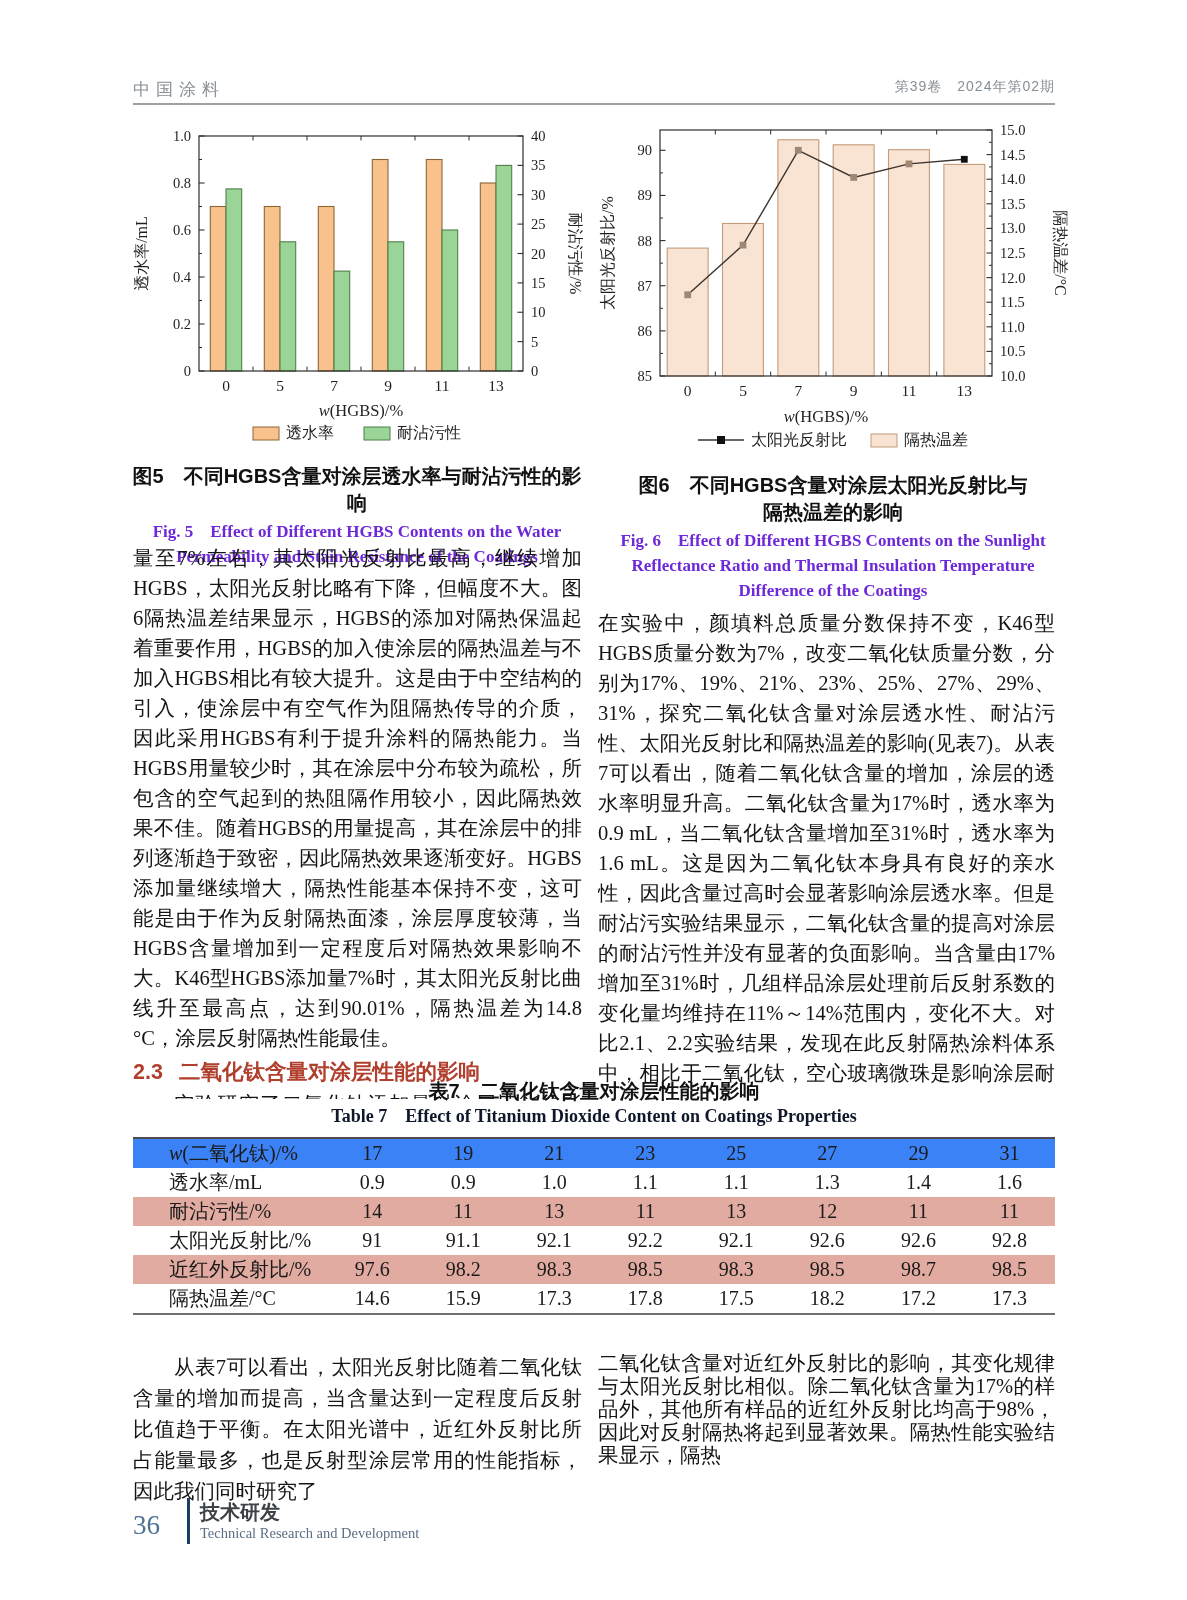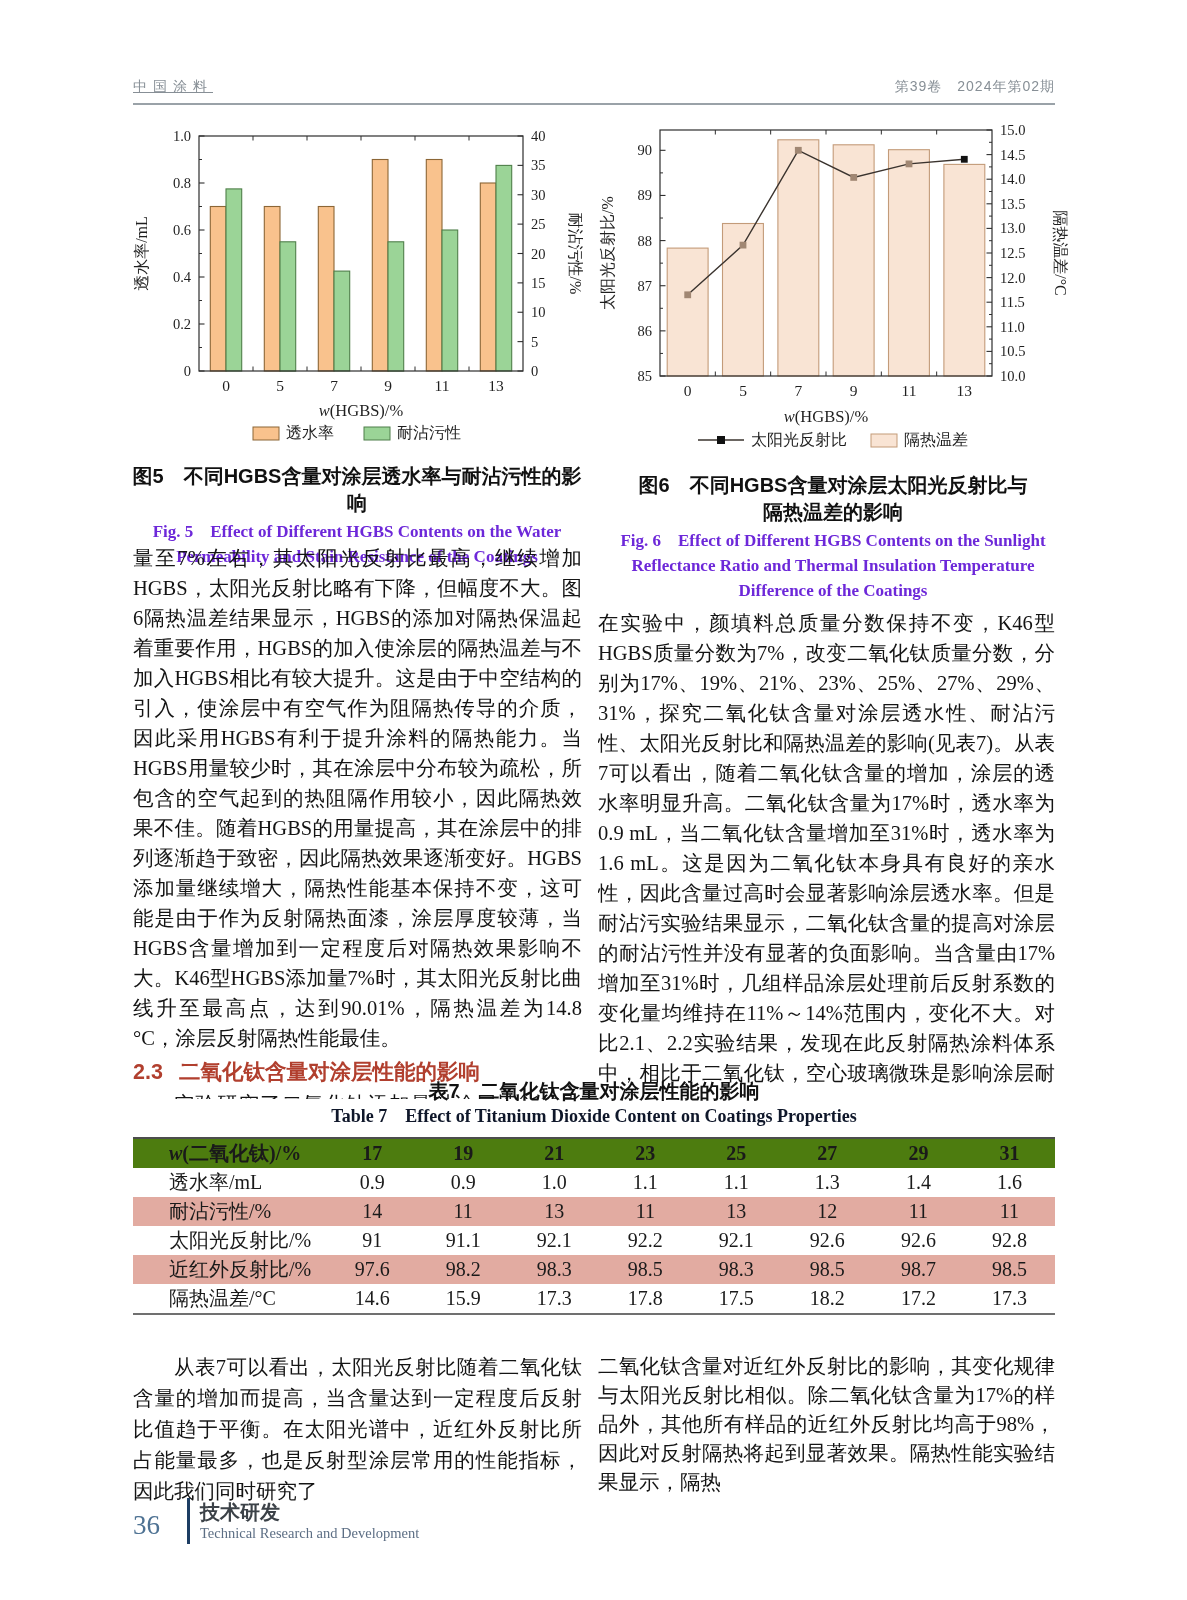--- a/index.html
+++ b/index.html
@@ -1,21 +1,21 @@
 <!DOCTYPE html>
 <html><head>
 <meta charset="utf-8">
 <style>
   html,body{margin:0;padding:0;background:#e8e8e8;}
   *{box-sizing:border-box;}
   .page{position:relative;width:1187px;height:1600px;background:#ffffff;margin:0 auto;overflow:hidden;
         font-family:"Liberation Serif","DejaVu Serif",serif;color:#1a1a1a;}
   
-  .hdr-journal{position:absolute;left:133px;top:78px;font-size:14px;letter-spacing:6px;color:#878f96;
-               font-family:"Liberation Sans","DejaVu Sans",sans-serif;text-decoration:underline;}
+  .hdr-journal{position:absolute;left:133px;top:78px;font-size:17px;letter-spacing:6px;color:#878f96;
+               font-family:"Liberation Sans","DejaVu Sans",sans-serif;}
   .hdr-issue{position:absolute;right:132px;top:78px;font-size:14px;letter-spacing:1px;color:#878f96;
              font-family:"Liberation Sans","DejaVu Sans",sans-serif;}
   .hdr-rule{position:absolute;left:133px;right:132px;top:103px;border-top:2px solid #9aa2a8;}
   
   .figure{position:absolute;}
   .fig5{left:131px;top:128px;width:452px;}
   .fig6{left:598px;top:122px;width:470px;}
   .caption-zh{margin-top:6px;text-align:center;font-weight:bold;font-size:20px;line-height:27px;
               font-family:"Liberation Sans","DejaVu Sans",sans-serif;white-space:pre-line;color:#111;}
   .caption-en{margin-top:2px;text-align:center;font-weight:bold;font-size:17px;line-height:25px;
@@ -24,37 +24,37 @@
   svg .tick{font-size:14.5px;}
   svg .cat{font-size:15.5px;}
   svg .ax{font-size:16px;}
   svg .leg{font-size:16px;}
   svg .xt{font-size:16.5px;}
   
   .coltext{position:absolute;text-align:justify;font-size:20.5px;color:#141414;}
   .left-col{left:133px;top:543px;width:449px;line-height:30px;height:556px;overflow:hidden;}
   .right-col{left:598px;top:608px;width:457px;line-height:30px;height:480px;overflow:hidden;}
   .bottom-left{left:133px;top:1352px;width:449px;line-height:31px;}
-  .bottom-right{left:598px;top:1352px;width:457px;line-height:29px;}
+  .bottom-right{left:598px;top:1352px;width:457px;line-height:23px;}
   .coltext p{margin:0;}
   p.indent{text-indent:2em;}
   h3.sec{margin:4px 0 2px 0;font-size:21.5px;color:#b13f2e;
          font-family:"Liberation Sans","DejaVu Sans",sans-serif;font-weight:bold;}
   h3.sec .num{margin-right:16px;font-weight:bold;}
   
   .tblblock{position:absolute;left:133px;top:1078px;width:922px;}
   .tbl-title-zh{text-align:center;font-weight:bold;font-size:20px;line-height:26px;
                 font-family:"Liberation Sans","DejaVu Sans",sans-serif;color:#111;}
   .tbl-title-en{text-align:center;font-weight:bold;font-size:18px;line-height:25px;color:#0f172a;}
   table.t7{width:100%;border-collapse:collapse;margin-top:8px;font-size:20px;
            border-top:2px solid #4d4d4d;border-bottom:2px solid #707070;}
   table.t7 td{height:28px;padding:1px 4px;}
   table.t7 td.lbl{text-align:left;padding-left:36px;width:21%;}
   table.t7 td.val{text-align:center;width:9.875%;}
-  tr.rowhead td{background:#4d7c0f;font-weight:bold;}
+  tr.rowhead td{background:#3b82f6;}
   tr.rowalt td{background:#e2aba1;}
   
   .footer{position:absolute;left:133px;top:1498px;display:flex;align-items:center;}
   .pg-num{font-size:27px;color:#4e7293;margin-right:27px;margin-top:8px;}
   .pg-bar{width:3px;height:46px;background:#1c3d63;margin-right:10px;}
   .foot-zh{font-size:20px;font-weight:bold;color:#3c4248;line-height:24px;
            font-family:"Liberation Sans","DejaVu Sans",sans-serif;}
   .foot-en{font-size:14.5px;color:#5c6e84;line-height:19px;}
 </style>
 </head>

